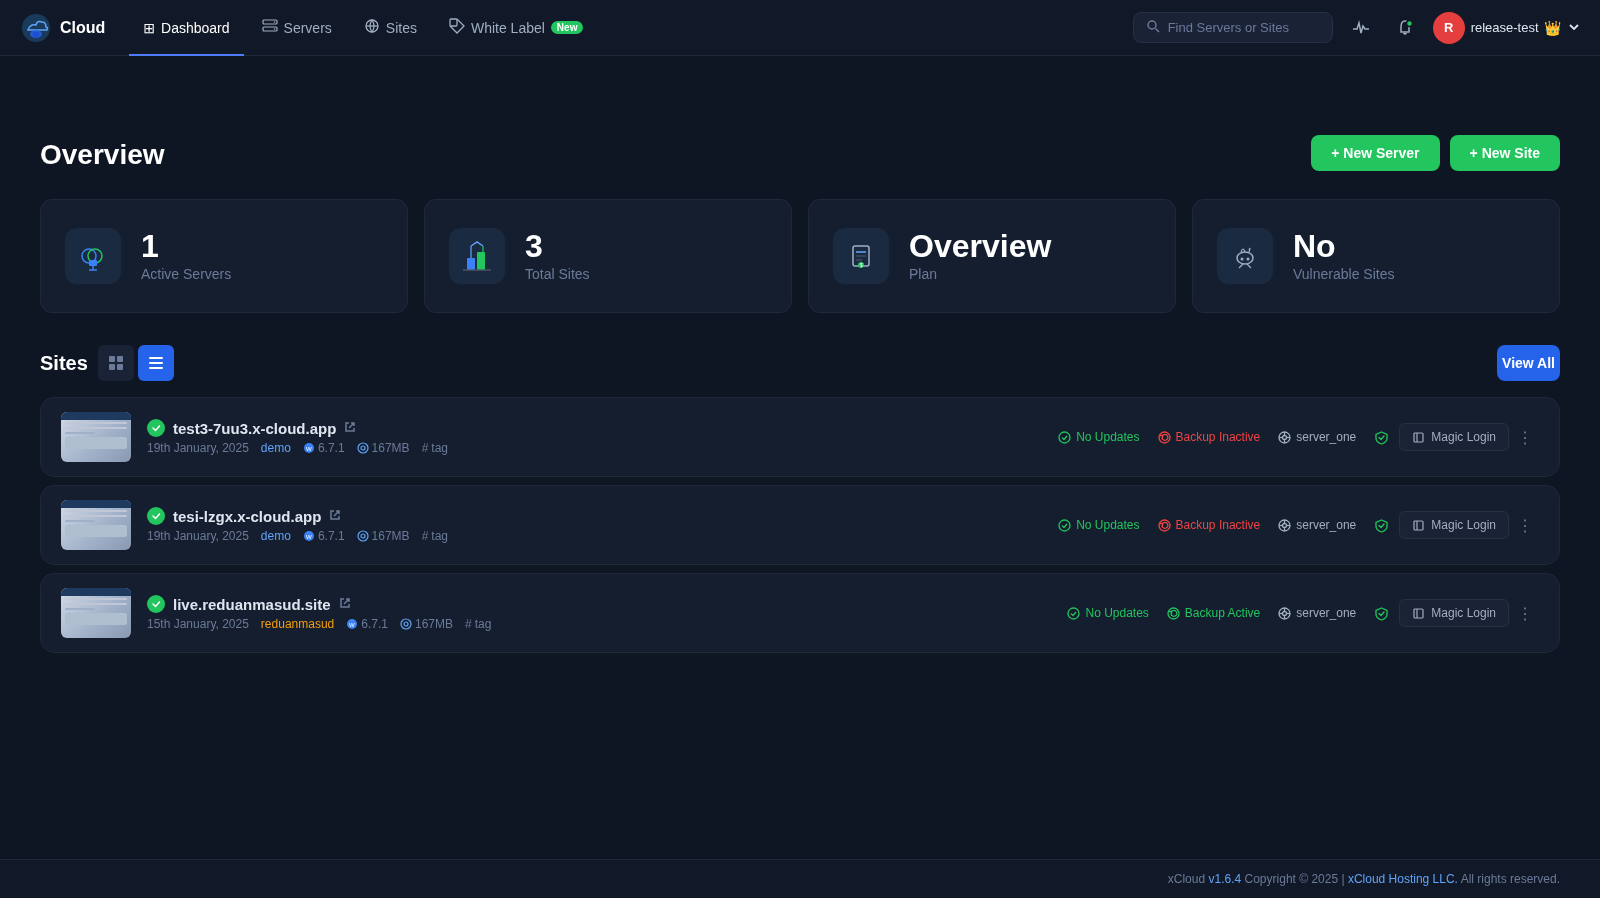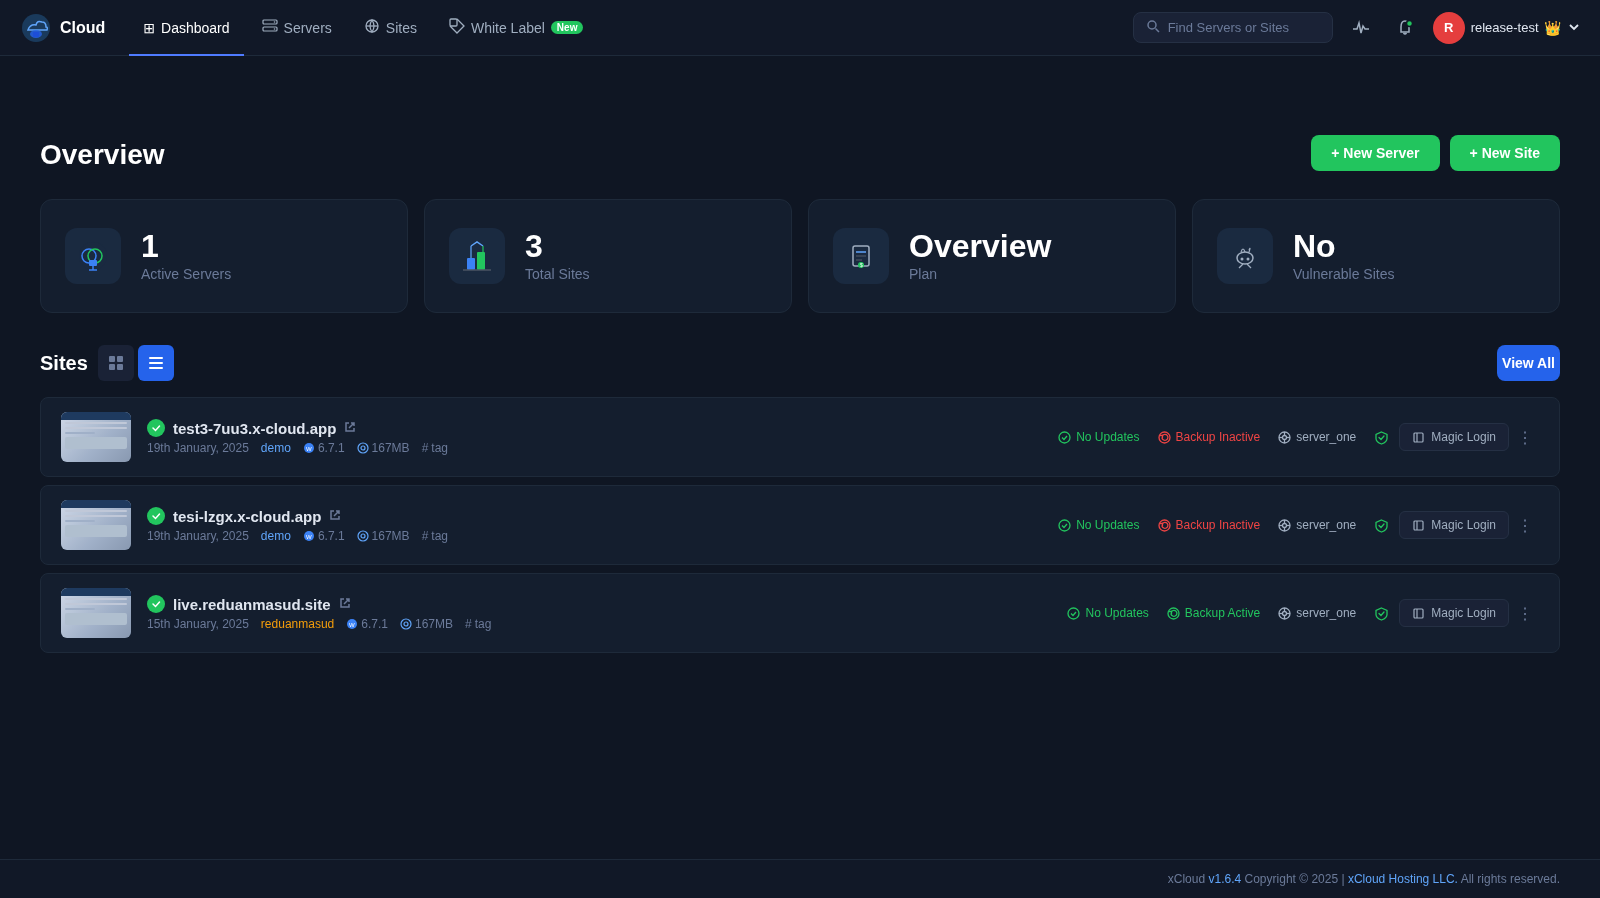--- a/index.html
+++ b/index.html
@@ -248,21 +248,21 @@
     }
 
     
     .site-list {
       display: flex;
       flex-direction: column;
       gap: 8px;
     }
     .site-row {
       background: #141e2e;
-      border-radius: 8px;
+      border-radius: 14px;
       padding: 14px 20px;
       display: flex;
       align-items: center;
       gap: 16px;
       border: 1px solid #1e2a3a;
     }
     .site-thumb {
       width: 70px;
       height: 50px;
       border-radius: 6px;

